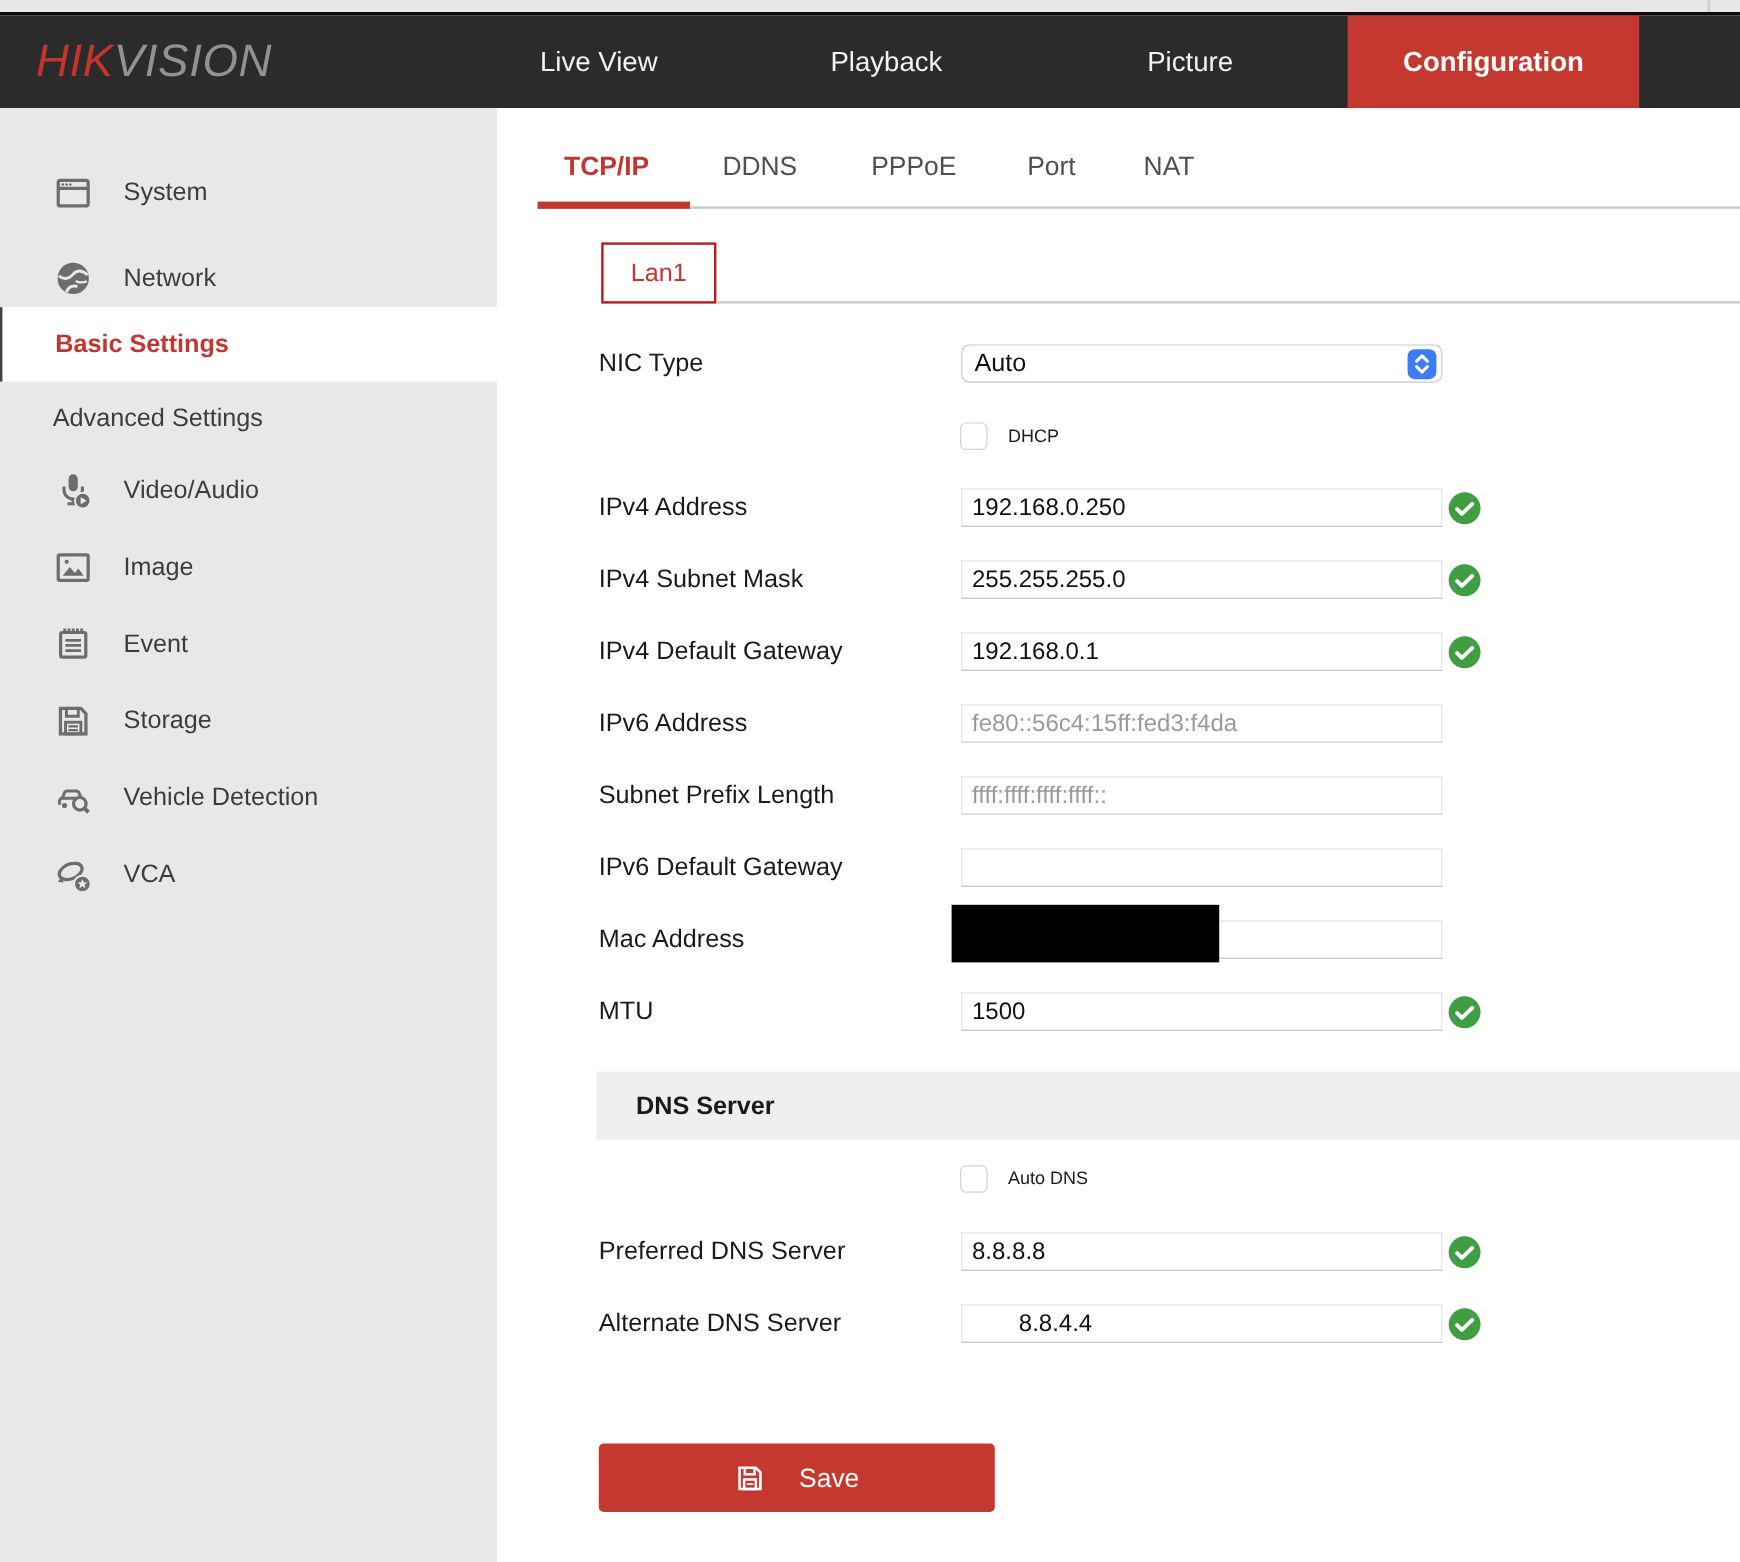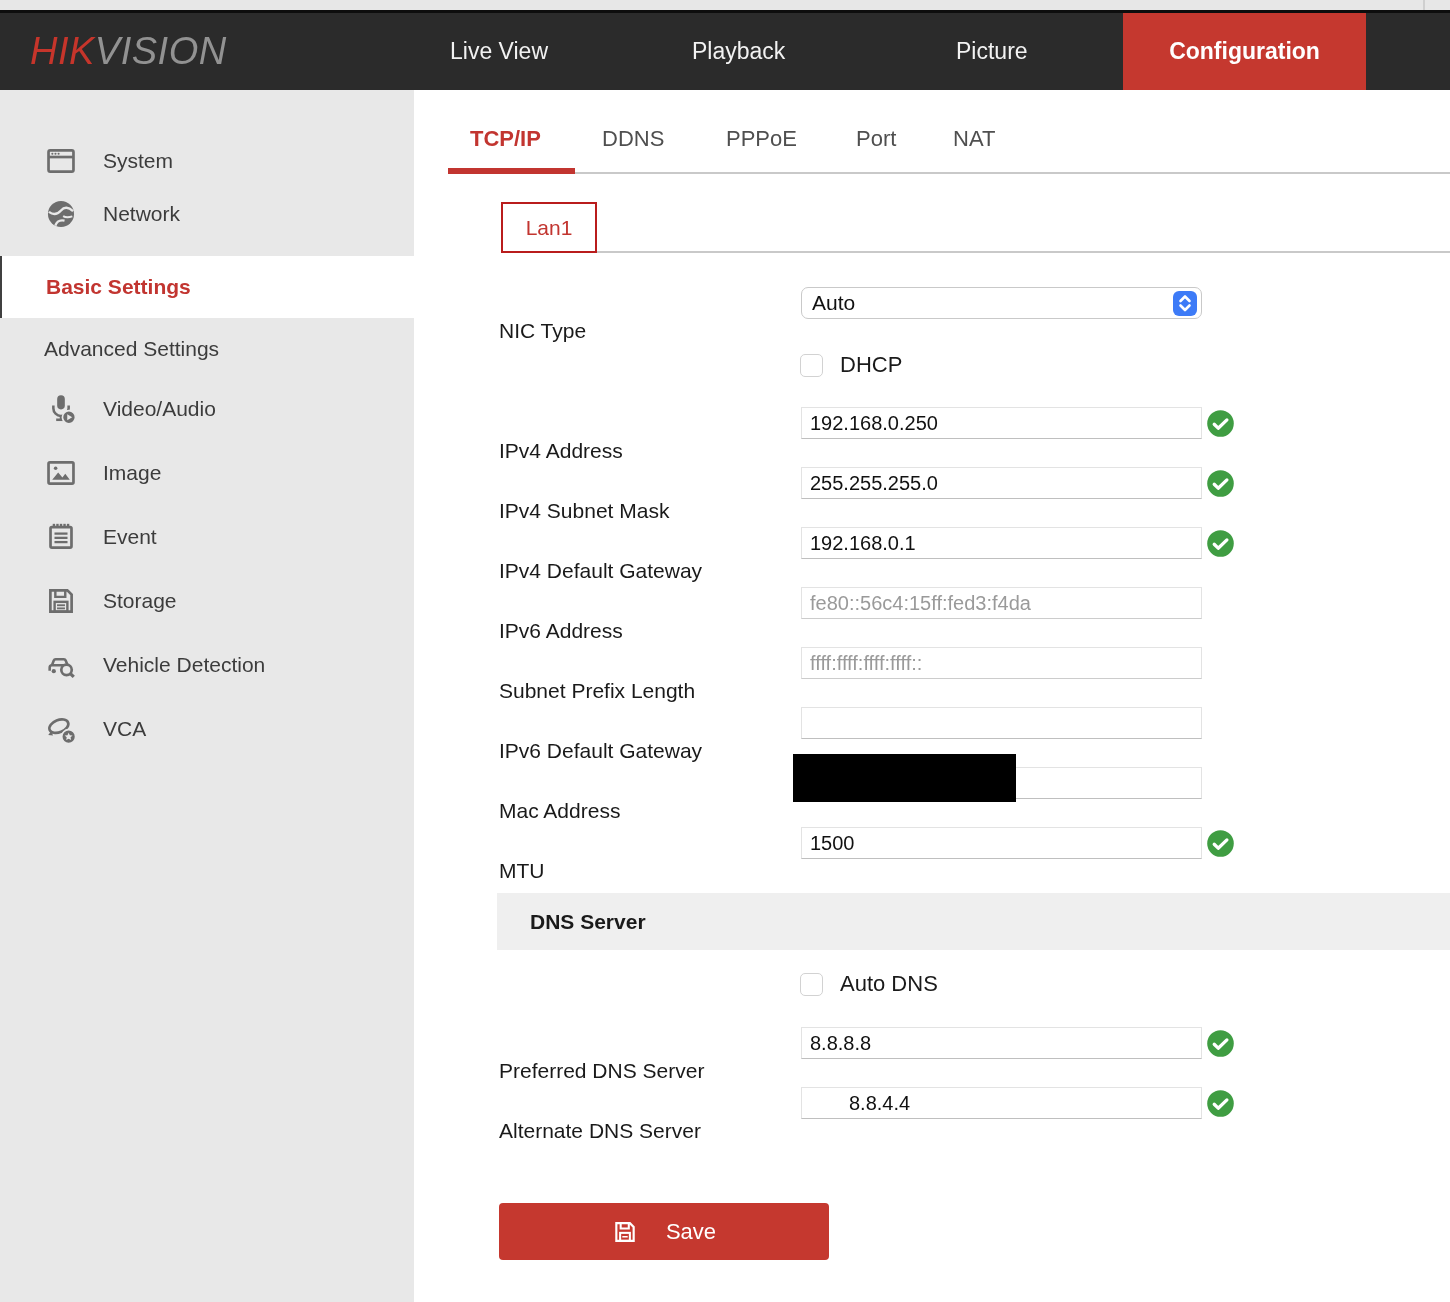--- a/index.html
+++ b/index.html
@@ -40,28 +40,28 @@
   .tab.active{color:#c23530;font-weight:bold;}
   #tab-underline-gray{left:448px;top:172px;width:1002px;height:2px;background:#c9c9c9;}
   #tab-underline-red{left:448px;top:168px;width:127px;height:6px;background:#c23530;}
 
   
   #lan-tab{left:501px;top:202px;width:96px;height:51px;border:2px solid #b91c1c;box-sizing:border-box;
     display:flex;align-items:center;justify-content:center;color:#c23530;font-size:21px;background:#ffffff;cursor:pointer;}
   #lan-line{left:597px;top:251px;width:853px;height:2px;background:#c9c9c9;}
 
   
-  .form-label{left:499px;font-size:21px;color:#1a1a1a;height:32px;line-height:32px;white-space:nowrap;margin-top:28px;}
+  .form-label{left:499px;font-size:21px;color:#1a1a1a;height:32px;line-height:32px;white-space:nowrap;}
   .text-input{left:801px;width:401px;height:32px;box-sizing:border-box;border:1px solid #e3e3e3;border-bottom:1px solid #bfbfbf;
     background:#ffffff;font-family:"Liberation Sans",sans-serif;font-size:20px;color:#111111;padding:0 8px;outline:none;}
   .text-input.muted{color:#9a9a9a;border-bottom-color:#cccccc;}
   .check-badge{left:1206px;width:29px;height:29px;}
   .checkbox-row{display:flex;align-items:center;gap:17px;left:800px;}
   .checkbox{width:23px;height:23px;border:1.5px solid #d2d2d2;border-radius:5px;background:#ffffff;box-sizing:border-box;cursor:pointer;}
-  .checkbox-row .cb-label{font-size:22px;color:#1a1a1a;}
+  .checkbox-row .cb-label{font-size:15px;color:#1a1a1a;}
 
   
   #nic-select{left:801px;top:287px;width:401px;height:32px;box-sizing:border-box;border:1px solid #c9c9c9;border-radius:7px;
     background:#ffffff;display:flex;align-items:center;padding-left:10px;font-size:21px;color:#111111;cursor:pointer;}
   #nic-stepper{position:absolute;right:4px;top:3px;width:24px;height:25px;border-radius:6px;background:#3d7bf7;}
 
   
   #mac-redaction{left:793px;top:754px;width:223px;height:48px;background:#000000;}
 
   
@@ -101,21 +101,21 @@
         <rect x="3.2" y="4.5" width="17.6" height="15" rx="1.2" stroke-width="1.9"></rect>
         <line x1="3.2" y1="9.2" x2="20.8" y2="9.2" stroke-width="1.9"></line>
         <circle cx="5.9" cy="6.9" r="0.75" fill="currentColor" stroke="none"></circle>
         <circle cx="8.1" cy="6.9" r="0.75" fill="currentColor" stroke="none"></circle>
         <circle cx="10.3" cy="6.9" r="0.75" fill="currentColor" stroke="none"></circle>
       </svg>
     </span>
     <span class="lbl">System</span>
   </div>
 
-  <div class="abs side-row" style="top:182px">
+  <div class="abs side-row" style="top:200px">
     <span class="icon">
       <svg viewBox="0 0 24 24">
         <circle cx="12" cy="12" r="9.2" fill="currentColor"></circle>
         <path d="M3.5 10.5 q4.5 3.5 8.5 -1 q3.5 -4 8.5 .5" stroke="#e8e8e8" stroke-width="1.7" fill="none"></path>
         <path d="M8 20.2 q1.5 -4.5 6.5 -3.5" stroke="#e8e8e8" stroke-width="1.7" fill="none"></path>
         <path d="M13.5 13.5 q2.5 1.5 6.5 .2" stroke="#e8e8e8" stroke-width="1.4" fill="none"></path>
       </svg>
     </span>
     <span class="lbl">Network</span>
   </div>

